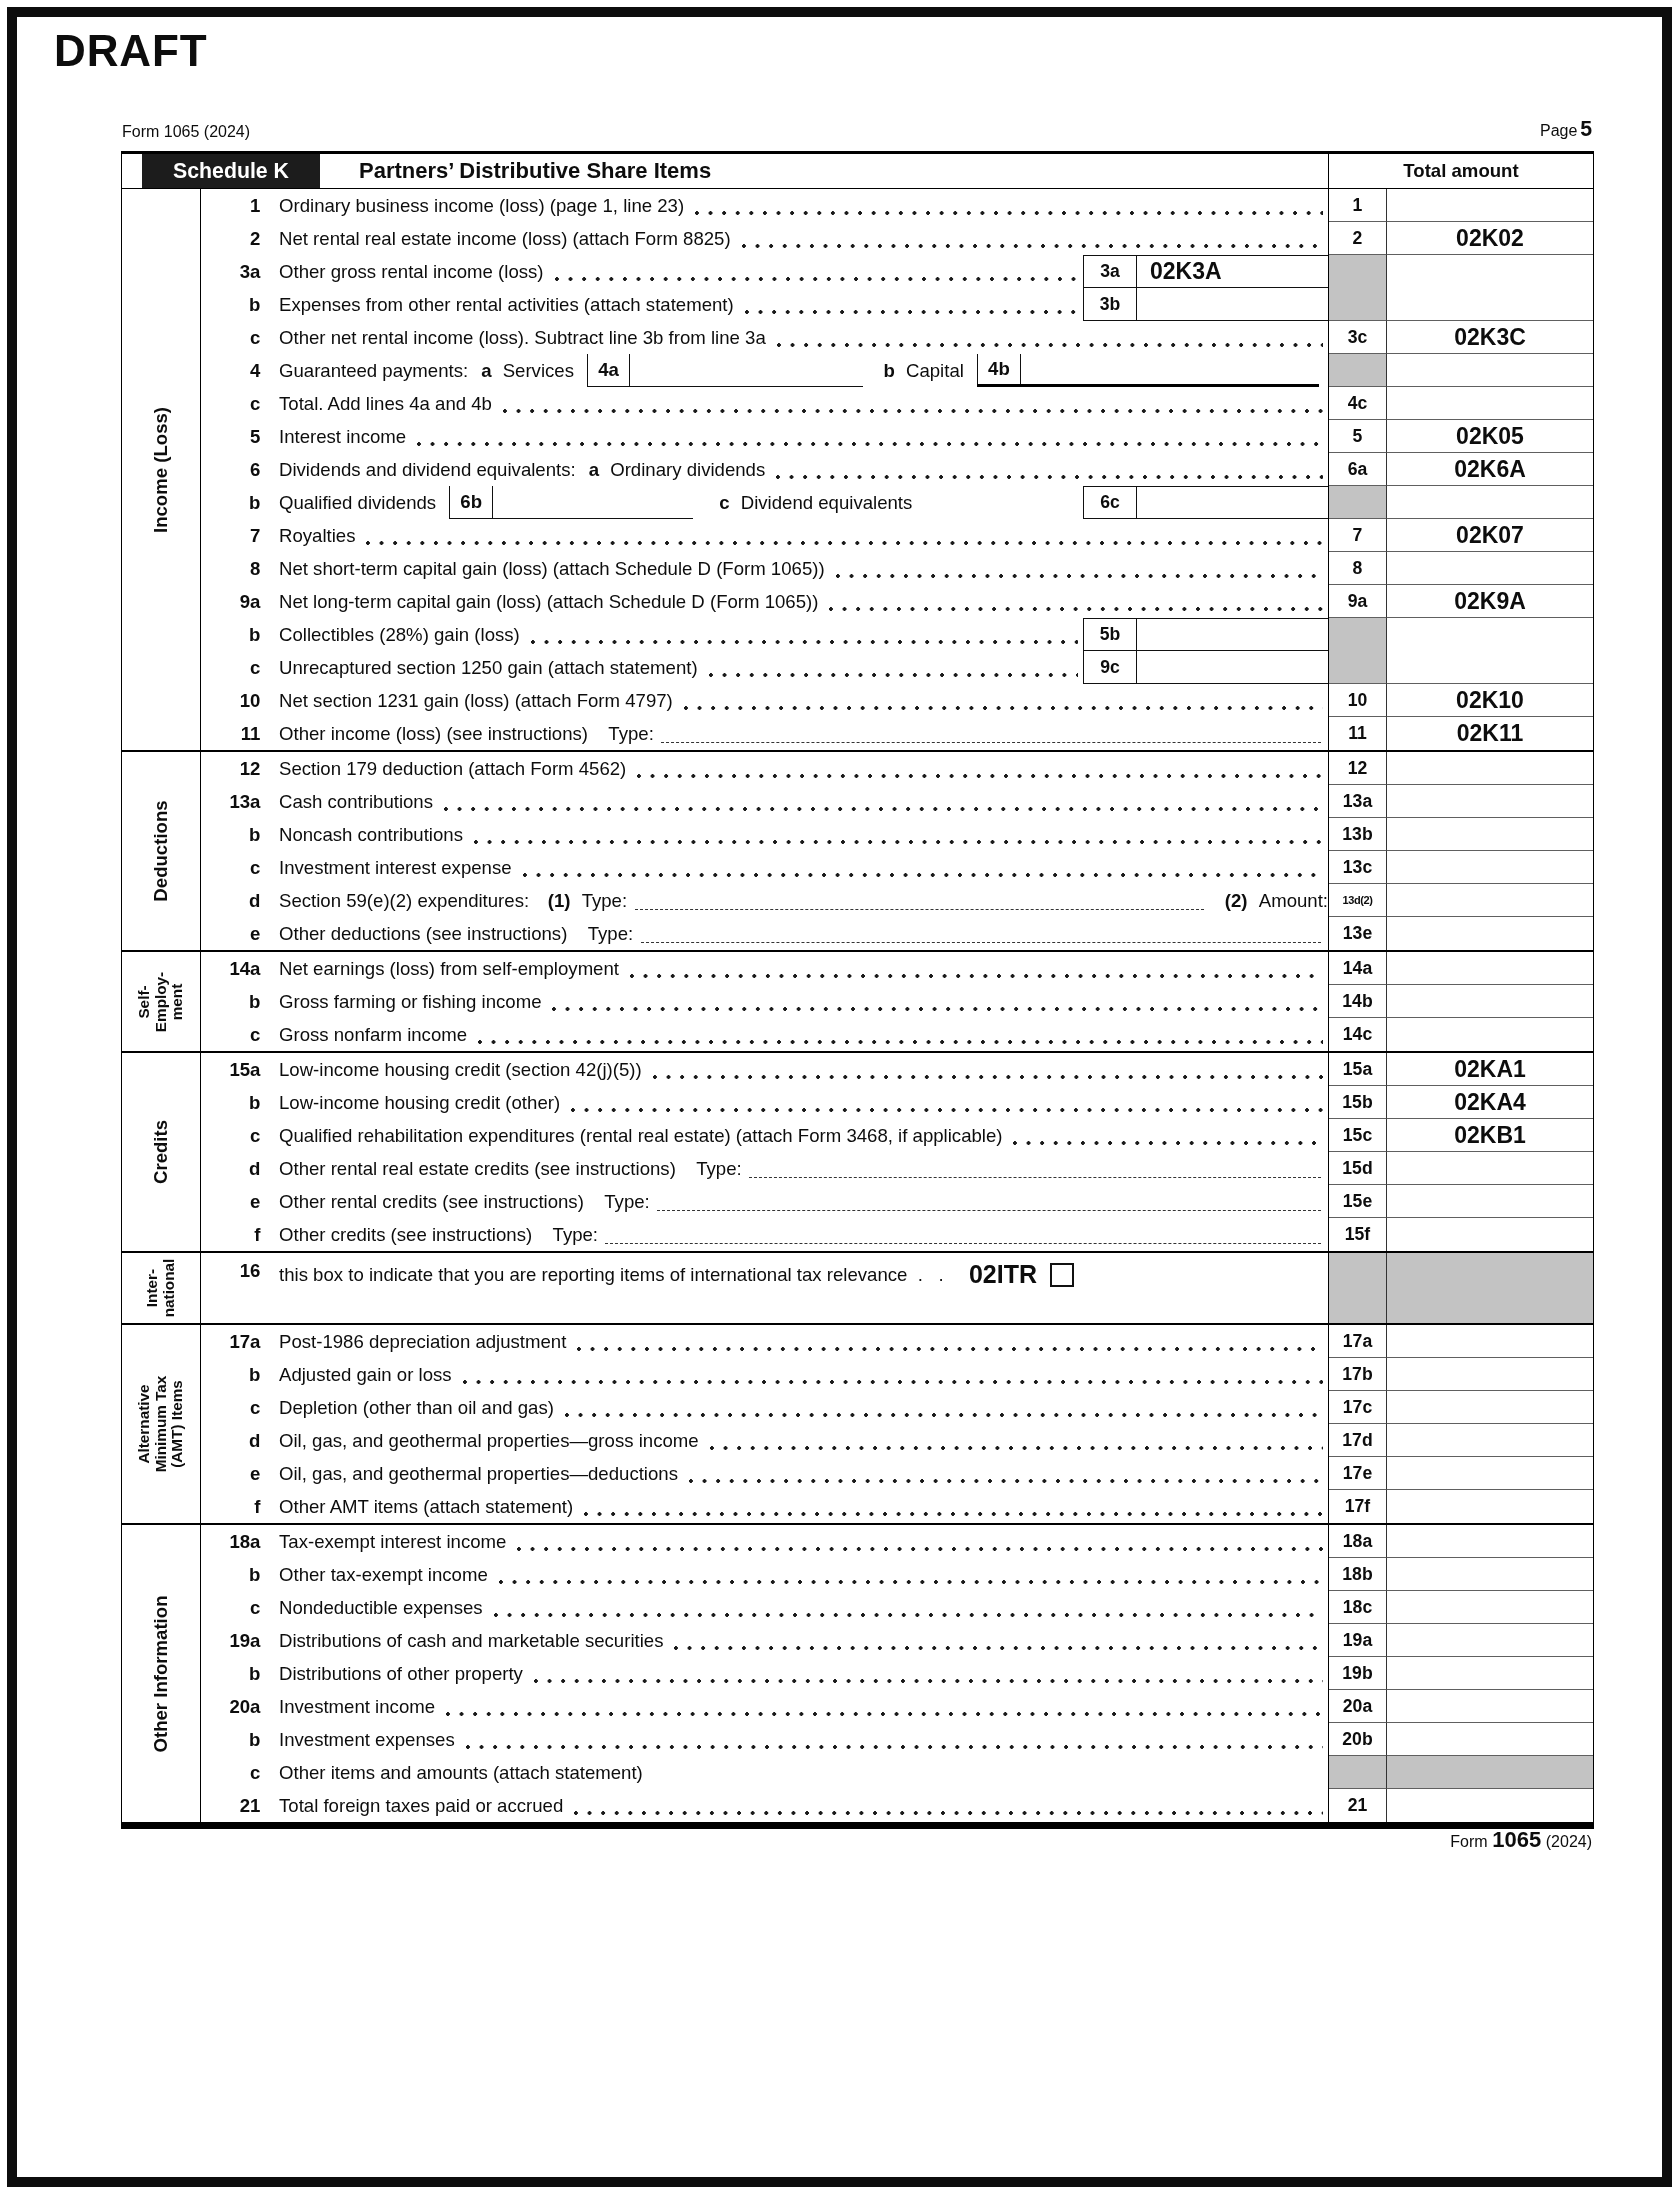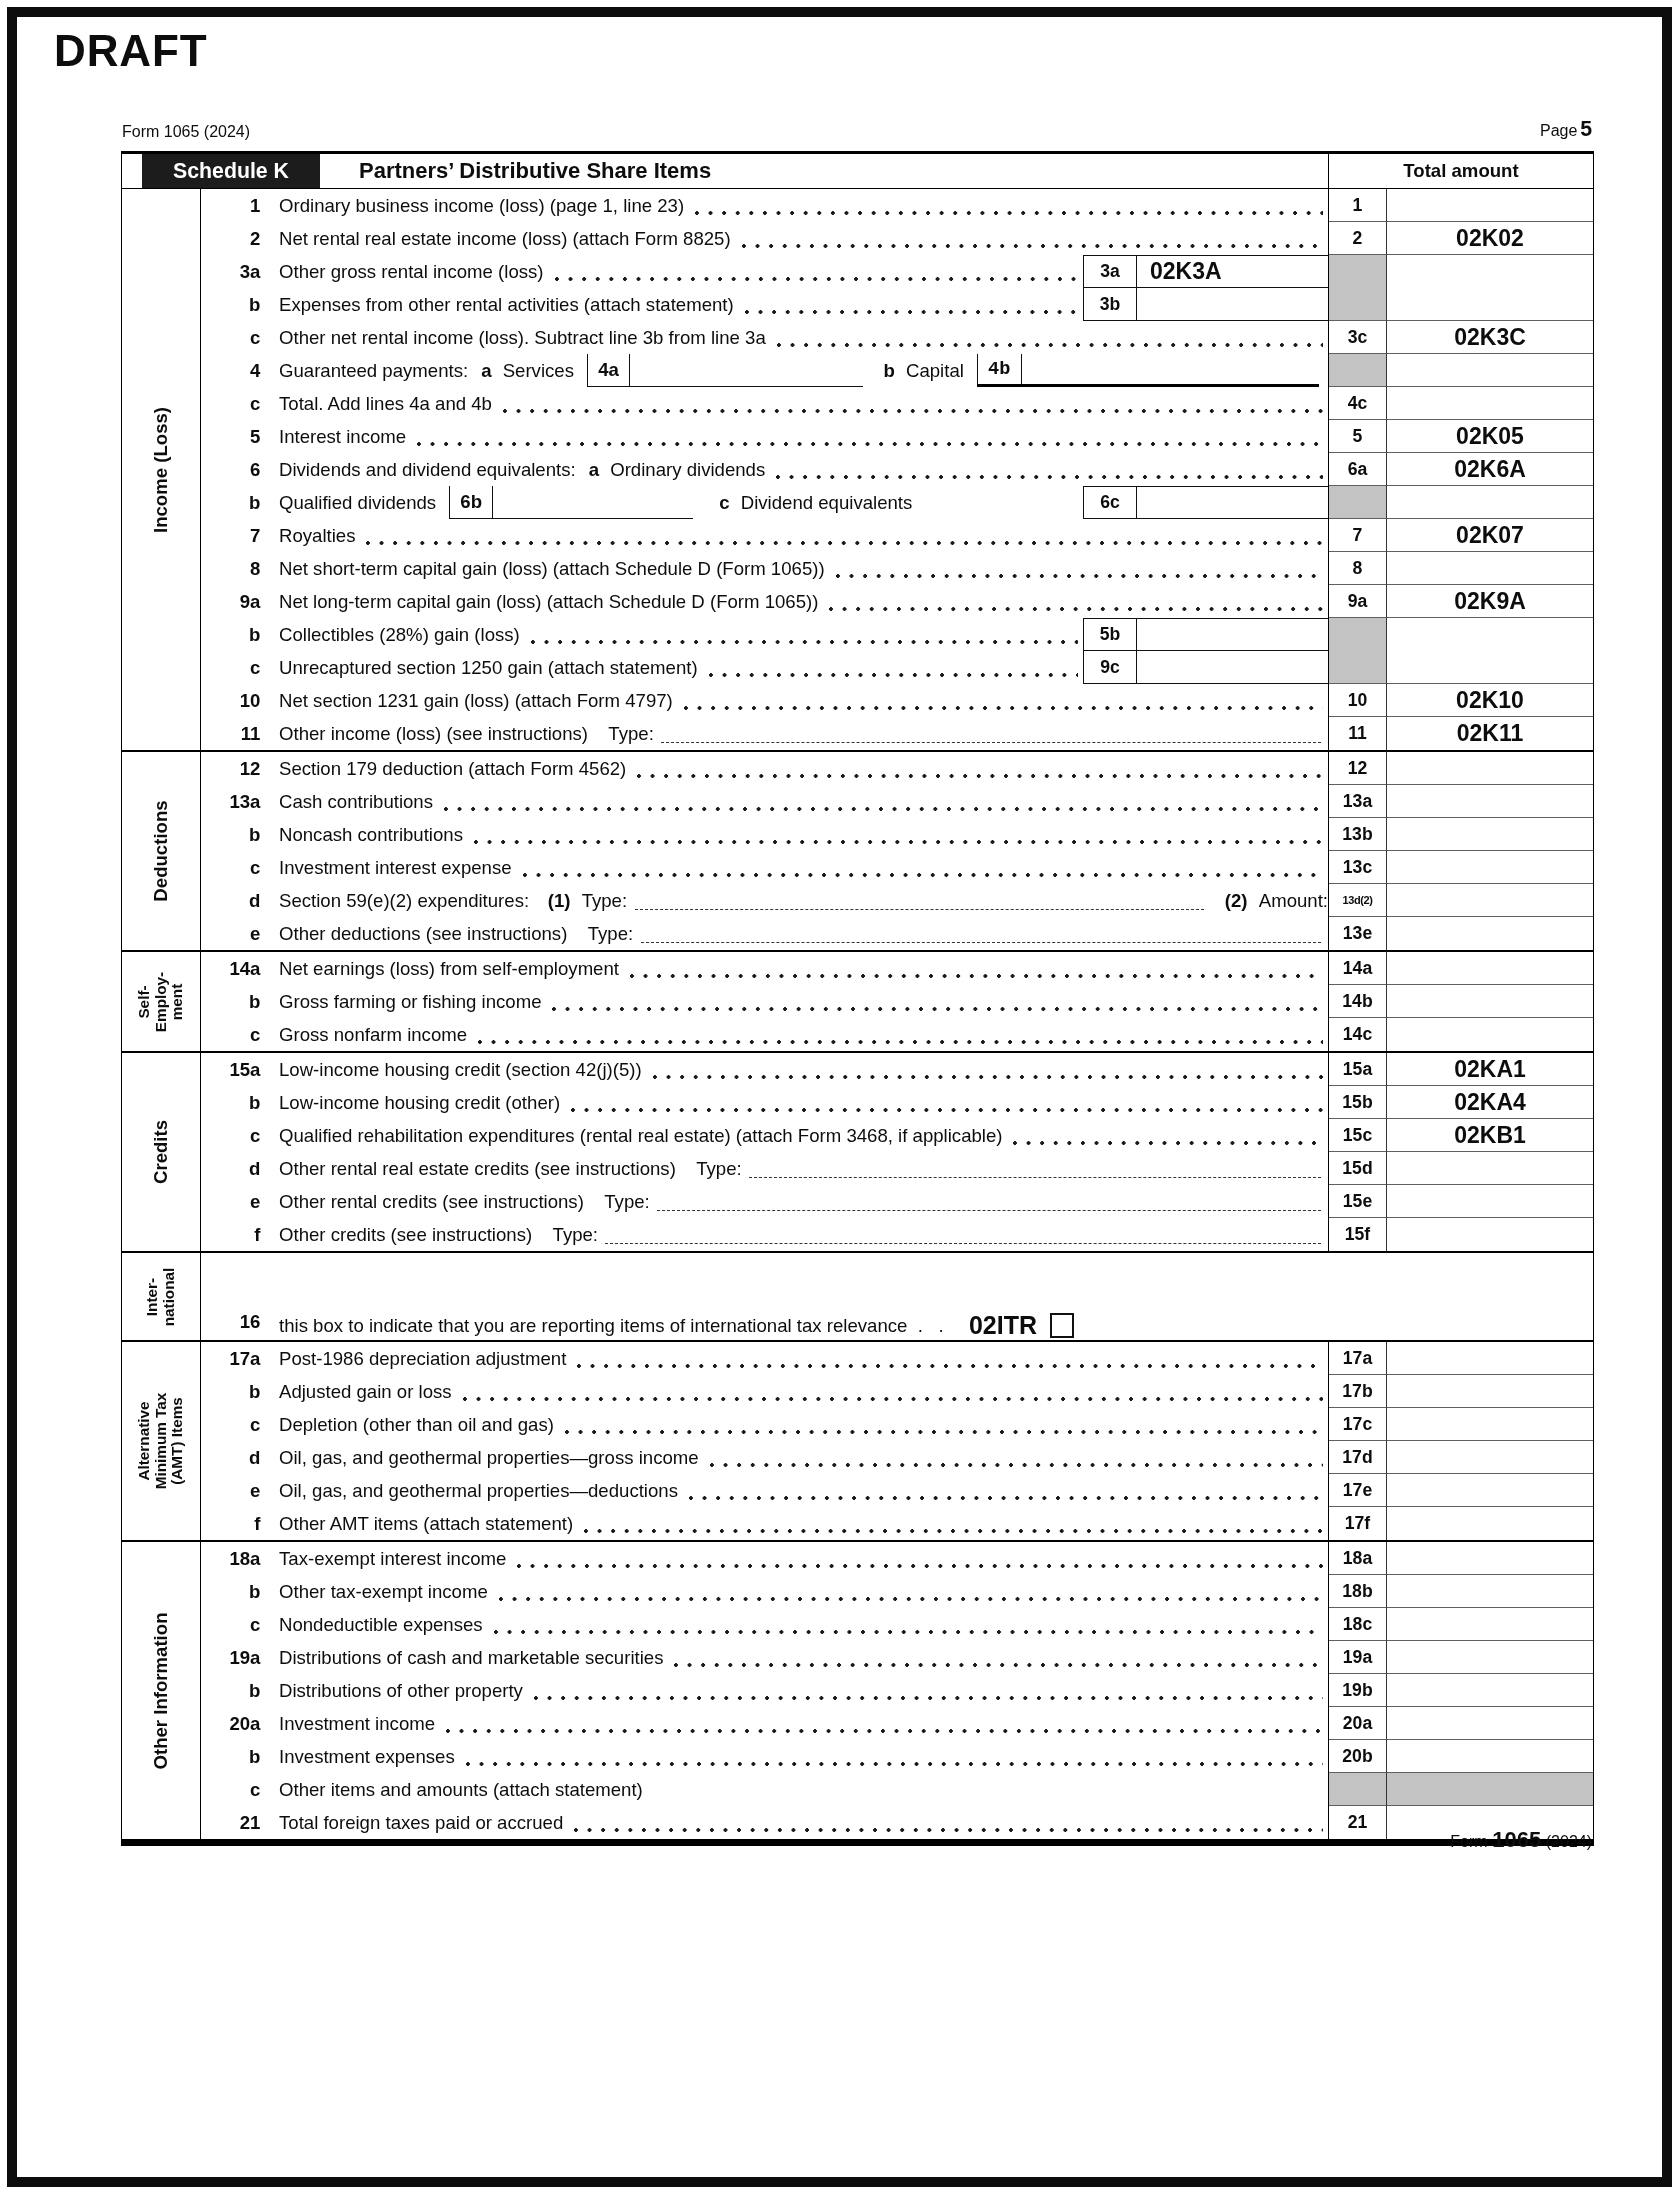--- a/index.html
+++ b/index.html
@@ -43,21 +43,21 @@
   .bseg{font-weight:bold;font-size:18.6px;margin:0 5.6px 0 13px;white-space:nowrap;}
   .xseg{font-size:18.6px;margin-left:5.6px;white-space:nowrap;}
   .leader{flex:1 1 auto;min-width:16.7px;height:3.7px;margin:0 4.6px 7.4px 11px;align-self:flex-end;
     background-image:radial-gradient(circle at 1.9px 1.9px,#1a1a1a 1.6px,transparent 2px);
     background-size:13.6px 3.7px;background-repeat:repeat-x;}
   .dashline{flex:1 1 auto;min-width:28px;border-bottom:1.7px dashed #333;height:1.9px;
     align-self:flex-end;margin:0 7.4px 7.4px 7.4px;}
 
   .ubox{display:inline-flex;align-self:stretch;align-items:flex-start;border-bottom:1.7px solid #111;margin-left:13px;gap:24px;}
   .ubox.thick{border-bottom:3.7px solid #000;}
-  .ubox.grow{flex:1 1 auto;margin-right:9px;font-family:Liberation Mono, monospace;}
+  .ubox.grow{flex:1 1 auto;margin-right:9px;}
   .ubox-num{border-left:1.4px solid #111;border-right:1.4px solid #111;padding:0 10.2px;
     font-weight:bold;font-size:18.6px;align-self:stretch;display:flex;align-items:center;}
   .ubox-blank{display:inline-block;height:100%;}
 
   .abox{width:245px;flex:none;margin-left:auto;align-self:stretch;display:flex;align-items:center;
     border-left:1.5px solid #111;border-bottom:1.5px solid #111;box-sizing:border-box;}
   .abox.btop{border-top:1.5px solid #111;}
   .abox-num{width:52px;flex:none;border-right:1.5px solid #111;align-self:stretch;display:flex;
     align-items:center;justify-content:center;font-weight:bold;font-size:17.6px;}
   .abox-val{flex:1;font-weight:bold;font-size:23px;padding-left:13px;white-space:nowrap;}
@@ -531,21 +531,21 @@
         </div>
       </div>
       <div class="section sect-border">
         <div class="sidebar">
           <div class="sidelabel small">
             <div class="sideline">Inter-</div>
             <div class="sideline">national</div>
           </div>
         </div>
         <div class="rows">
-          <div class="row lastrow" style="height: 87px; align-items: flex-end;">
+          <div class="row lastrow" style="height: 70px;">
             <div class="main maintop">
               <div class="num">16</div>
               <div class="t16">
                 <div class="t16line"><span>this box to indicate that you are reporting items of international tax relevance  .   .  </span><span class="code16">02ITR</span><span class="checkbox"></span></div>
               </div>
             </div>
             <div class="rcol">
               <div class="rnum shade"></div>
               <div class="rval shade"></div>
             </div>

